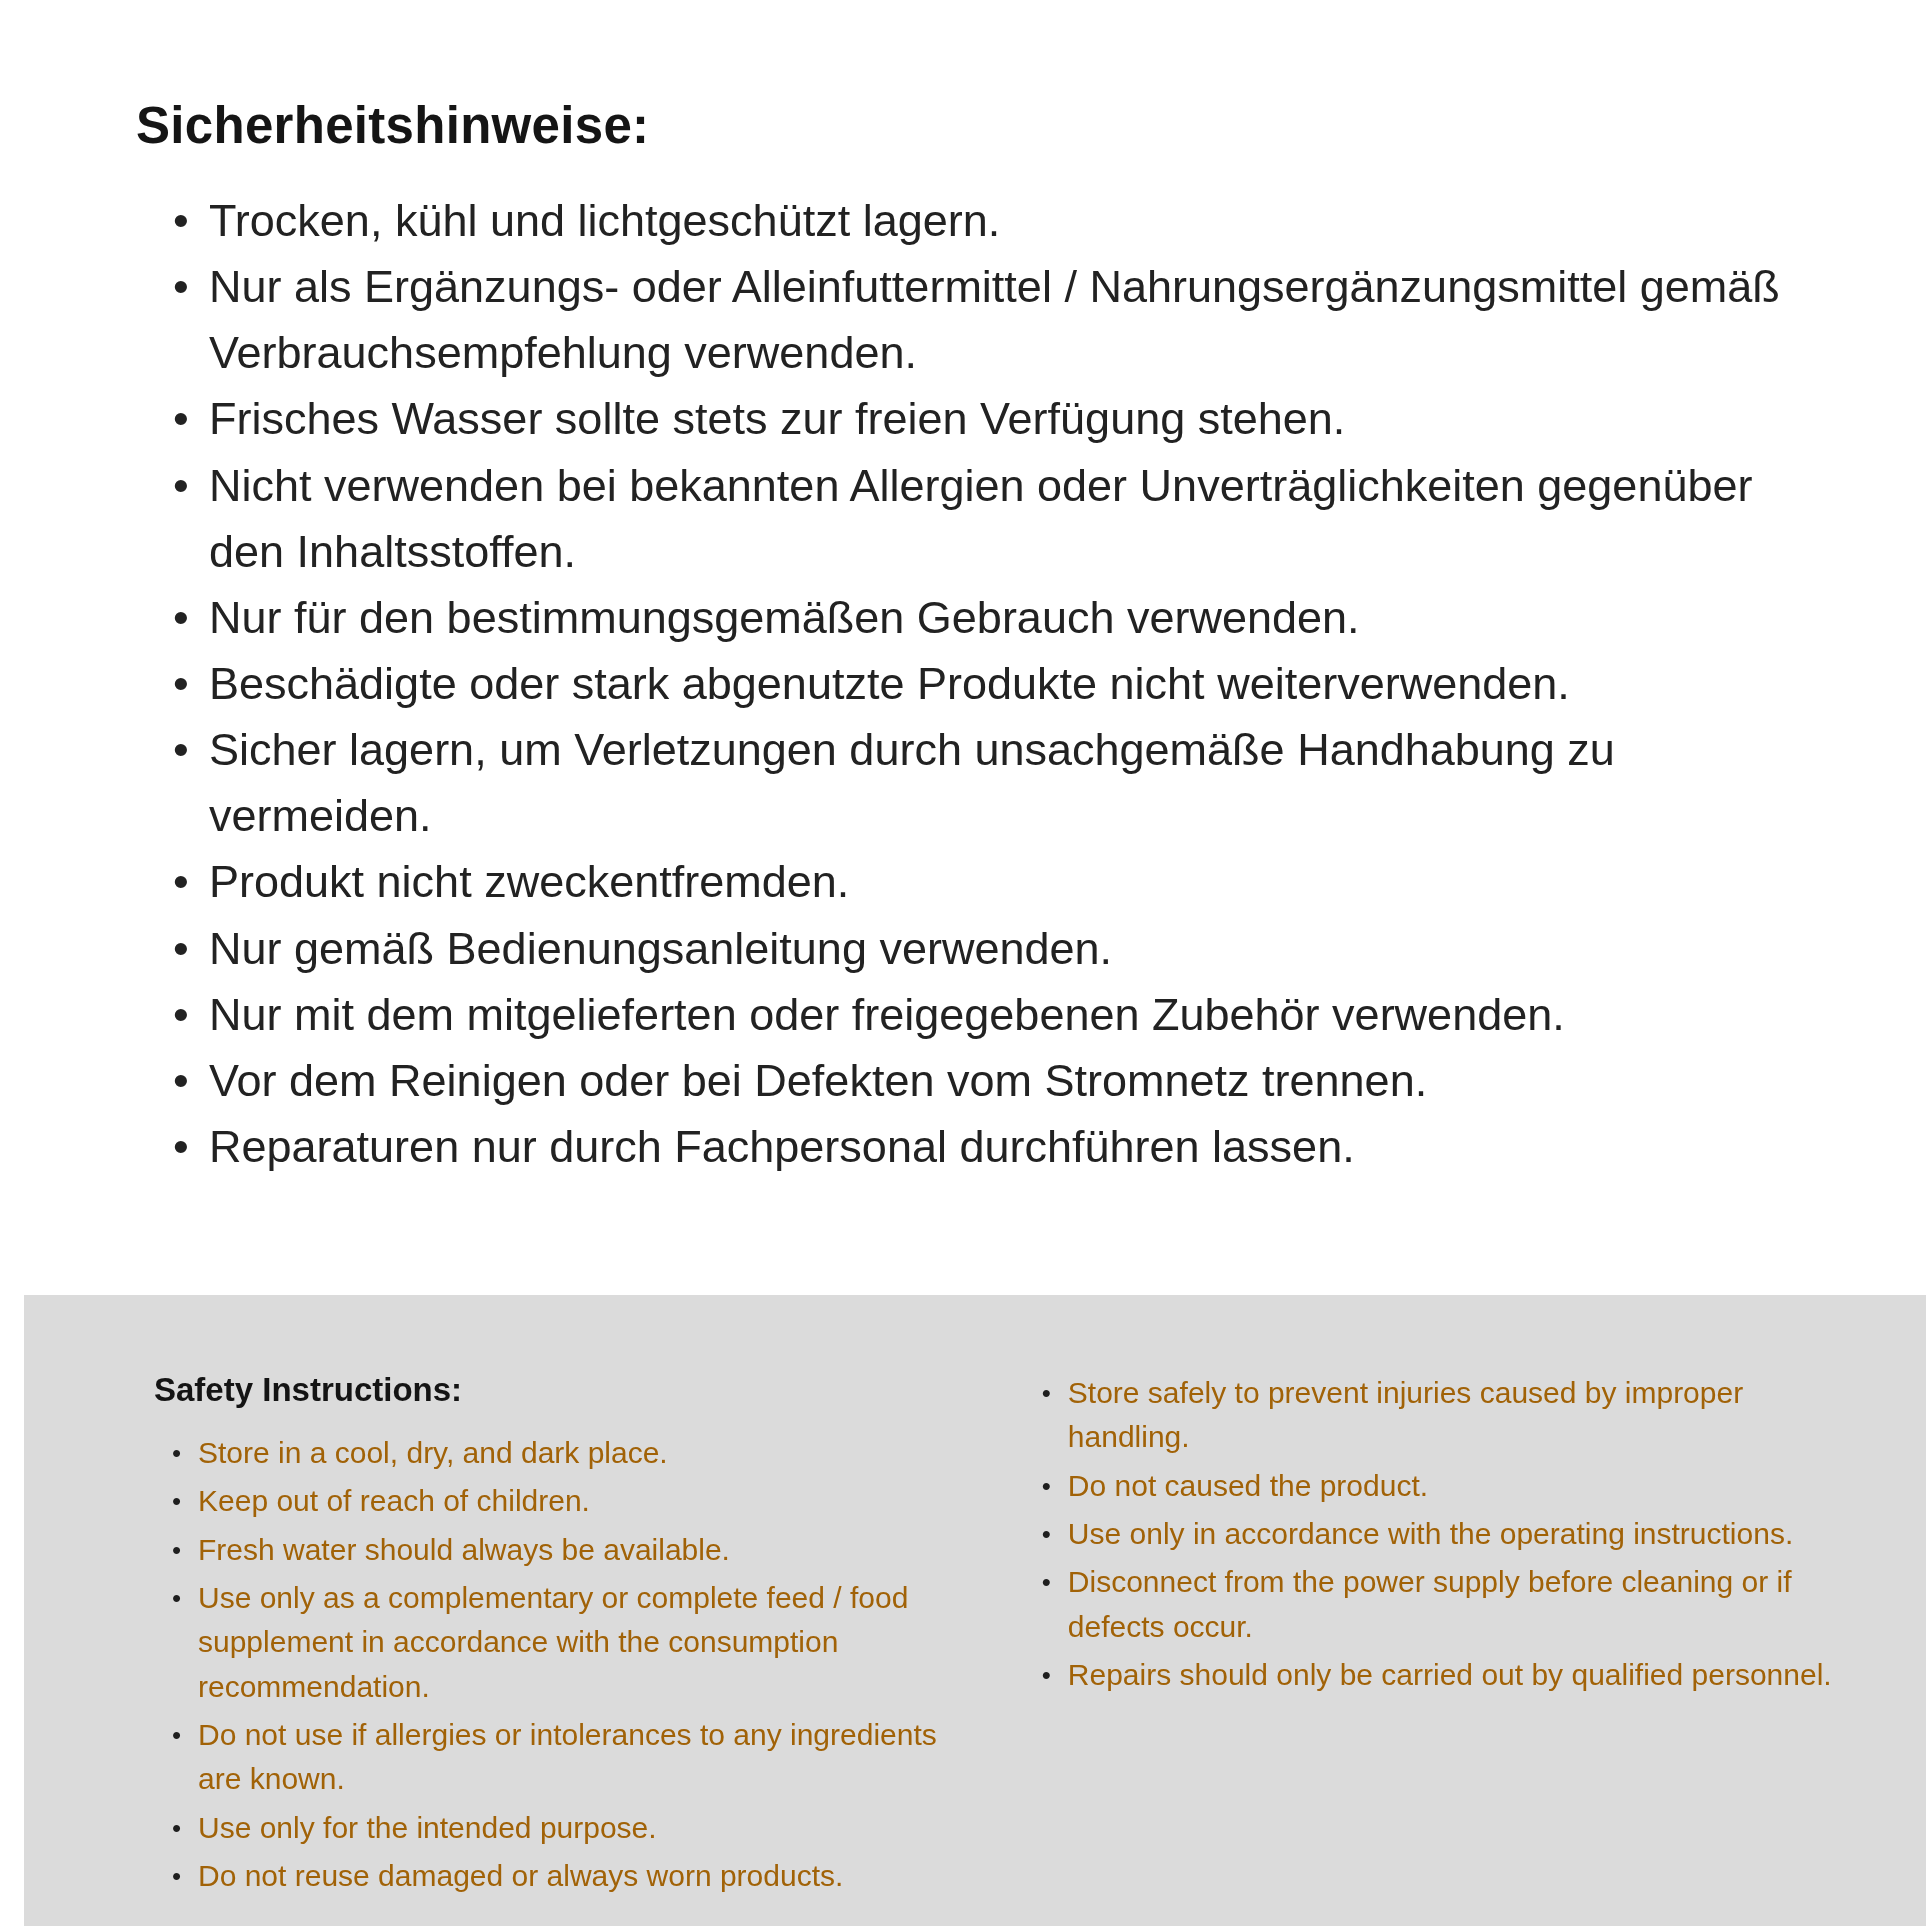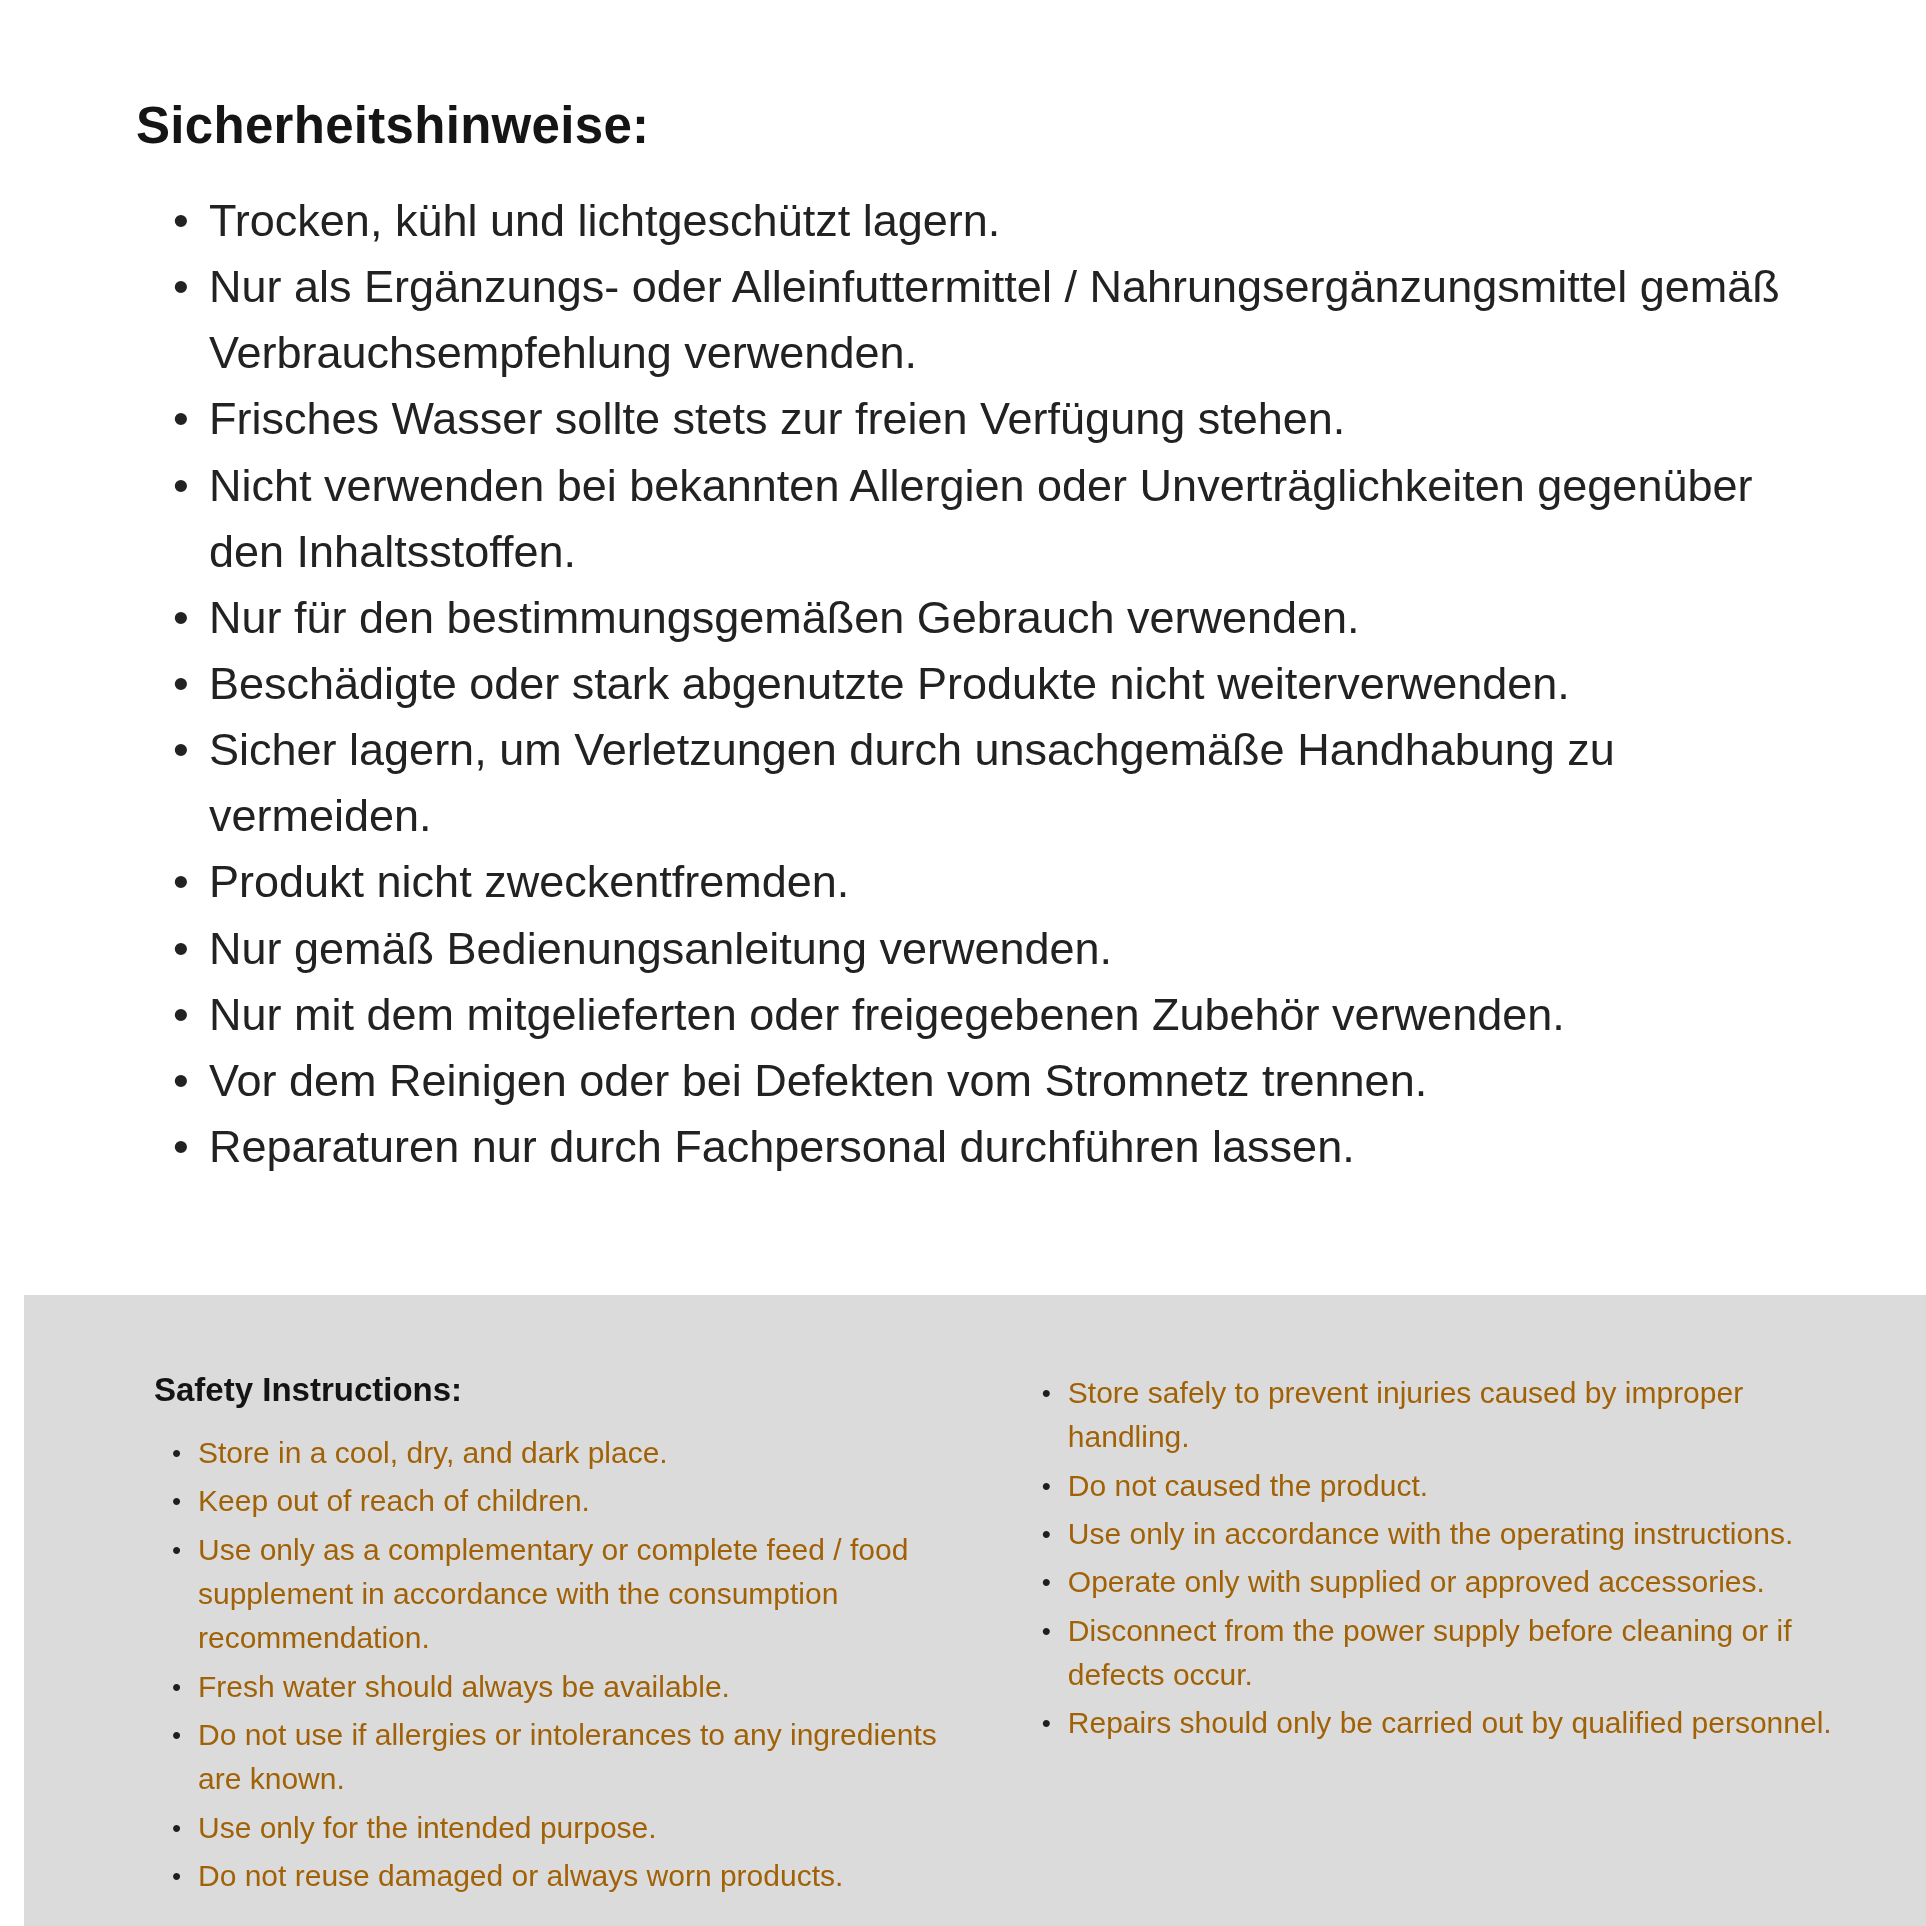--- a/index.html
+++ b/index.html
@@ -114,33 +114,32 @@
 </section>
 
 <section class="en-section">
 
   <div class="en-col-left">
     <h2 class="en-heading">Safety Instructions:</h2>
 
     <ul class="en-list">
       <li><span>Store in a cool, dry, and dark place.</span></li>
       <li><span>Keep out of reach of children.</span></li>
+      <li><span>Fresh water should always be available.</span></li>
       <li><span>Use only as a complementary or complete feed / food supplement in accordance with the consumption recommendation.</span></li>
-      <li><span>Fresh water should always be available.</span></li>
       <li><span>Do not use if allergies or intolerances to any ingredients are known.</span></li>
       <li><span>Use only for the intended purpose.</span></li>
       <li><span>Do not reuse damaged or always worn products.</span></li>
     </ul>
   </div>
 
   <div class="en-col-right">
     <ul class="en-list">
       <li><span>Store safely to prevent injuries caused by improper handling.</span></li>
       <li><span>Do not caused the product.</span></li>
       <li><span>Use only in accordance with the operating instructions.</span></li>
-      <li><span>Operate only with supplied or approved accessories.</span></li>
       <li><span>Disconnect from the power supply before cleaning or if defects occur.</span></li>
       <li><span>Repairs should only be carried out by qualified personnel.</span></li>
     </ul>
   </div>
 
 </section>
 
 
 </body></html>

